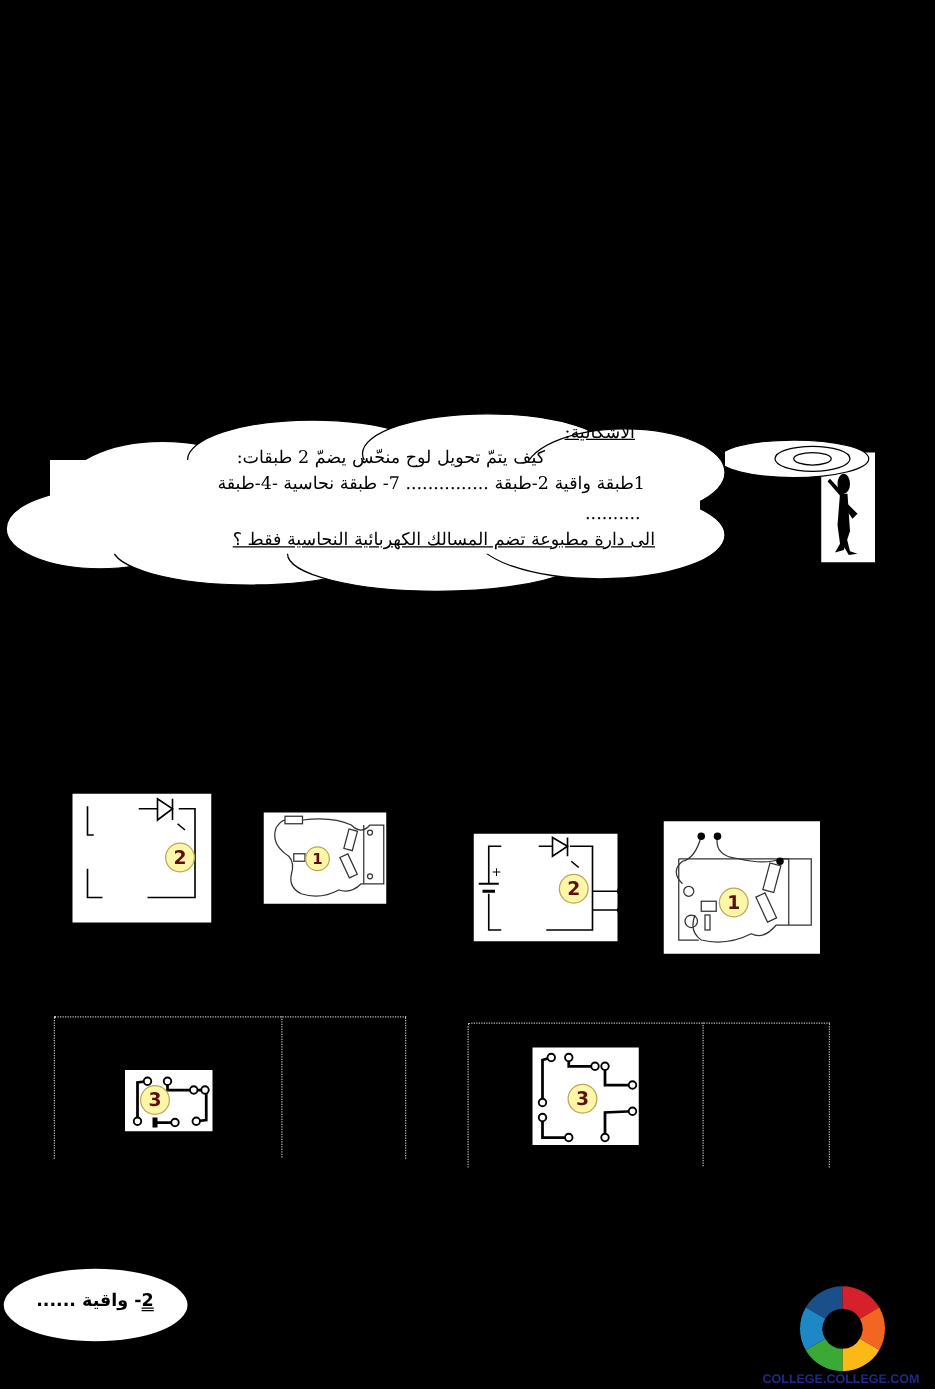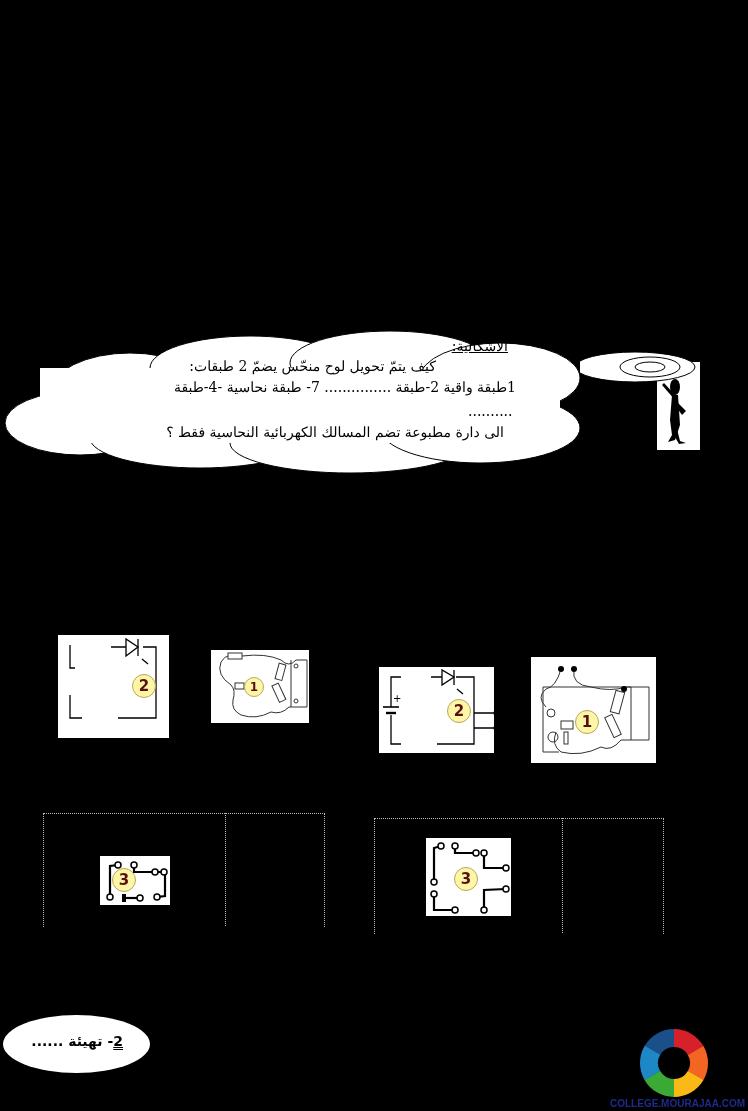--- a/index.html
+++ b/index.html
@@ -40,21 +40,21 @@
     <path d="M95 55 L82 40 L84 38 L97 52 Z"></path>
     <path d="M98 58 L106 66 L102 70 L97 63 Z"></path>
     <path d="M96 80 L100 96 L106 98 L99 99 L95 92 Z"></path>
   </g>
 </svg>
 
 <div class="cloud-text" style="right:240px;top:336px;text-decoration:underline;">الاشكالية:</div>
 <div class="cloud-text" style="right:312px;top:356px;">كيف يتمّ تحويل لوح منحّس يضمّ 2 طبقات:</div>
 <div class="cloud-text" style="right:232px;top:377px;">1طبقة واقية  2-طبقة ...............     7- طبقة  نحاسية  -4-طبقة</div>
 <div class="cloud-text" style="left:468px;top:401px;">..........</div>
-<div class="cloud-text" style="right:244px;top:422px;">الى  دارة مطبوعة تضم المسالك الكهربائية النحاسية فقط ؟</div>
+<div class="cloud-text" style="right:224px;top:422px;text-decoration:underline;">الى  دارة مطبوعة تضم المسالك الكهربائية النحاسية فقط ؟</div>
 
 <div class="panel" style="left:58px;top:635px;width:111px;height:103px;">
   <svg width="111" height="103" viewBox="0 0 111 103">
     <g stroke="#000" stroke-width="1.3" fill="none">
       <path d="M17 33 L12 33 L12 10 M12 60 L12 83 L24 83 M60 83 L98 83 L98 12 L85 12 M53 12 L68 12"></path>
       <path d="M68 4 L68 21 L80 12 Z"></path>
       <path d="M80 4 L80 21"></path>
       <path d="M84 24 L90 29"></path>
     </g>
   </svg>
@@ -159,28 +159,28 @@
         <circle cx="29" cy="72" r="3"></circle>
       <circle cx="58" cy="72" r="3"></circle>
         <circle cx="80" cy="51" r="3"></circle>
     </g>
   </svg>
   <div class="badge" style="left:28px;top:29px;">3</div>
 </div>
 
 <div class="oval" style="left:3px;top:1015px;width:147px;height:58px;">
   <div class="abs" style="right:27px;top:18px;direction:rtl;white-space:nowrap;font-family:'DejaVu Sans',sans-serif;font-size:14px;font-weight:bold;color:#000;">
-    <span style="text-decoration:underline double;">2</span><span>- تهيئة ......</span>
+    <span style="text-decoration:underline double;">2</span><span>- واقية ......</span>
   </div>
 </div>
 
 <svg class="abs" style="left:638px;top:1027px" width="72" height="72" viewBox="0 0 72 72">
   <g fill="none" stroke-width="18">
     <circle cx="36" cy="36" r="25" stroke="#1b4f8a" stroke-dasharray="26.2 131" stroke-dashoffset="0" transform="rotate(-150 36 36)"></circle>
     <circle cx="36" cy="36" r="25" stroke="#d6202a" stroke-dasharray="26.2 131" transform="rotate(-90 36 36)"></circle>
     <circle cx="36" cy="36" r="25" stroke="#f26522" stroke-dasharray="26.2 131" transform="rotate(-30 36 36)"></circle>
     <circle cx="36" cy="36" r="25" stroke="#fbb917" stroke-dasharray="26.2 131" transform="rotate(30 36 36)"></circle>
     <circle cx="36" cy="36" r="25" stroke="#3aa935" stroke-dasharray="26.2 131" transform="rotate(90 36 36)"></circle>
     <circle cx="36" cy="36" r="25" stroke="#1e88c7" stroke-dasharray="26.2 131" transform="rotate(150 36 36)"></circle>
   </g>
   <circle cx="36" cy="36" r="15" fill="#000"></circle>
 </svg>
-<div class="abs" style="left:610px;top:1098px;font-family:'Liberation Sans',sans-serif;font-weight:bold;font-size:10px;color:#1e2a8c;letter-spacing:0;">COLLEGE.MOURAJAA.COM</div>
+<div class="abs" style="left:610px;top:1098px;font-family:'Liberation Sans',sans-serif;font-weight:bold;font-size:10px;color:#1e2a8c;letter-spacing:0;">COLLEGE.COLLEGE.COM</div>
 
 </body></html>

